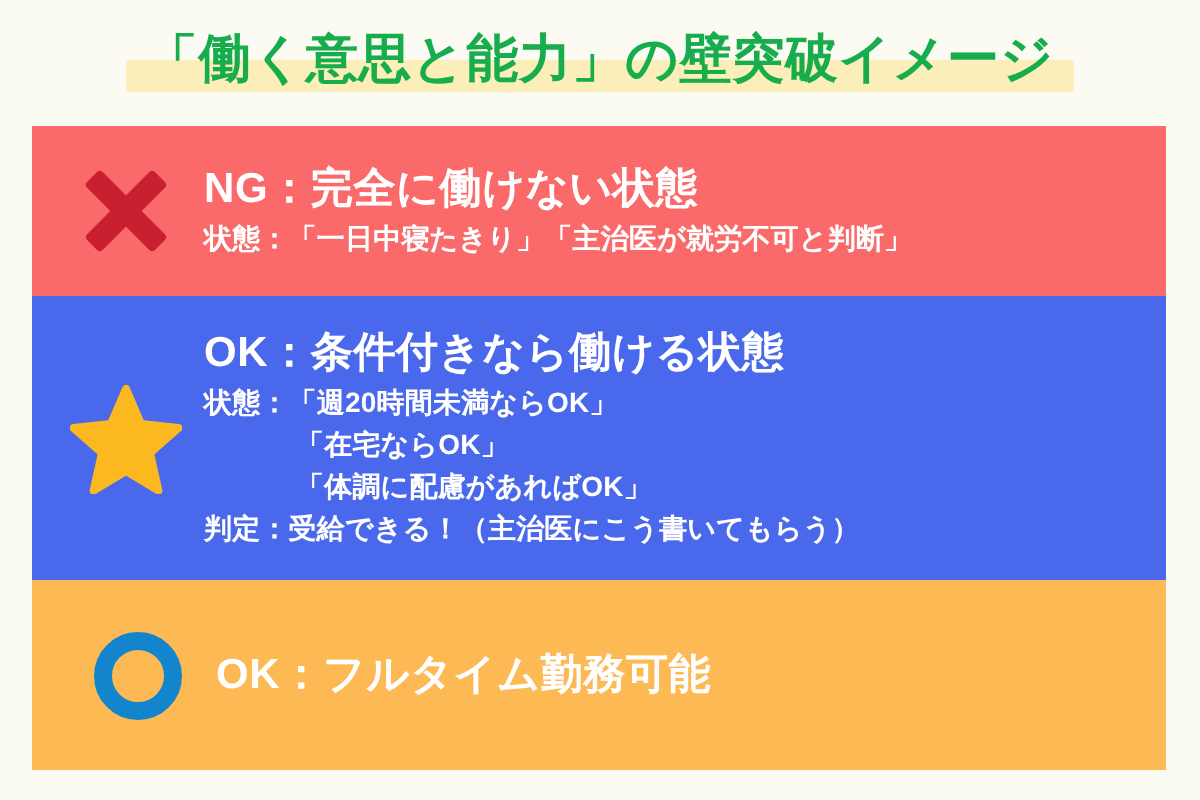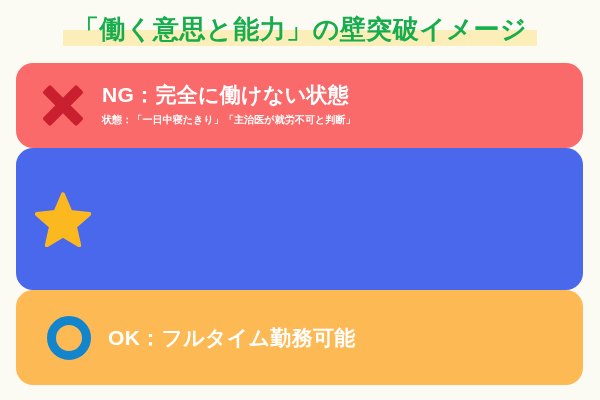--- a/index.html
+++ b/index.html
@@ -68,21 +68,20 @@
     top: 63px;
     width: 567px;
   }
   .card {
     position: relative;
     display: flex;
     align-items: center;
     box-sizing: border-box;
     padding: 6px 10px 6px 8px;
     overflow: hidden;
-    border-radius: 17px;
   }
   .card-ng    { background: #fb6a6a; height: 85px; }
   .card-ok1   { background: #4a68ec; height: 142px; }
   .card-ok2   { background: #fcb košt; padding-left: 14px; }
   .card-ok2   { background: #fcb954; height: 95px; }
 
   .icon-cell {
     flex: 0 0 78px;
     height: 100%;
     display: flex;
@@ -134,21 +133,21 @@
 
   .card-heading {
     font-size: 21px;
     font-weight: bold;
     line-height: 27px;
     color: #ffffff;
     letter-spacing: 0.3px;
     white-space: nowrap;
   }
   .card-line {
-    font-size: 10px;
+    font-size: 14px;
     font-weight: bold;
     line-height: 21px;
     color: #ffffff;
     letter-spacing: 0.1px;
     white-space: nowrap;
   }
   .card-line.indent {
     padding-left: 46px;
   }
   .detail-block {
@@ -183,20 +182,29 @@
         </div>
       </div>
     </div>
 
     <div class="card card-ok1">
       <div class="icon-cell">
         <svg class="star-icon" viewBox="0 0 100 100" aria-hidden="true">
           <path d="M50 6 L63.5 37.5 L97 41 L71.5 63.5 L79 97 L50 79.5 L21 97 L28.5 63.5 L3 41 L36.5 37.5 Z" fill="#fcb81f" stroke="#fcb81f" stroke-width="7" stroke-linejoin="round"></path>
         </svg>
       </div>
+      <div class="text-cell">
+        <div class="card-heading">OK：条件付きなら働ける状態</div>
+        <div class="detail-block">
+          <div class="card-line">状態：「週20時間未満ならOK」</div>
+          <div class="card-line indent">「在宅ならOK」</div>
+          <div class="card-line indent">「体調に配慮があればOK」</div>
+          <div class="card-line">判定：受給できる！（主治医にこう書いてもらう）</div>
+        </div>
+      </div>
     </div>
 
     <div class="card card-ok2">
       <div class="icon-cell">
         <div class="ring-icon"></div>
       </div>
       <div class="text-cell">
         <div class="card-heading">OK：フルタイム勤務可能</div>
       </div>
     </div>

